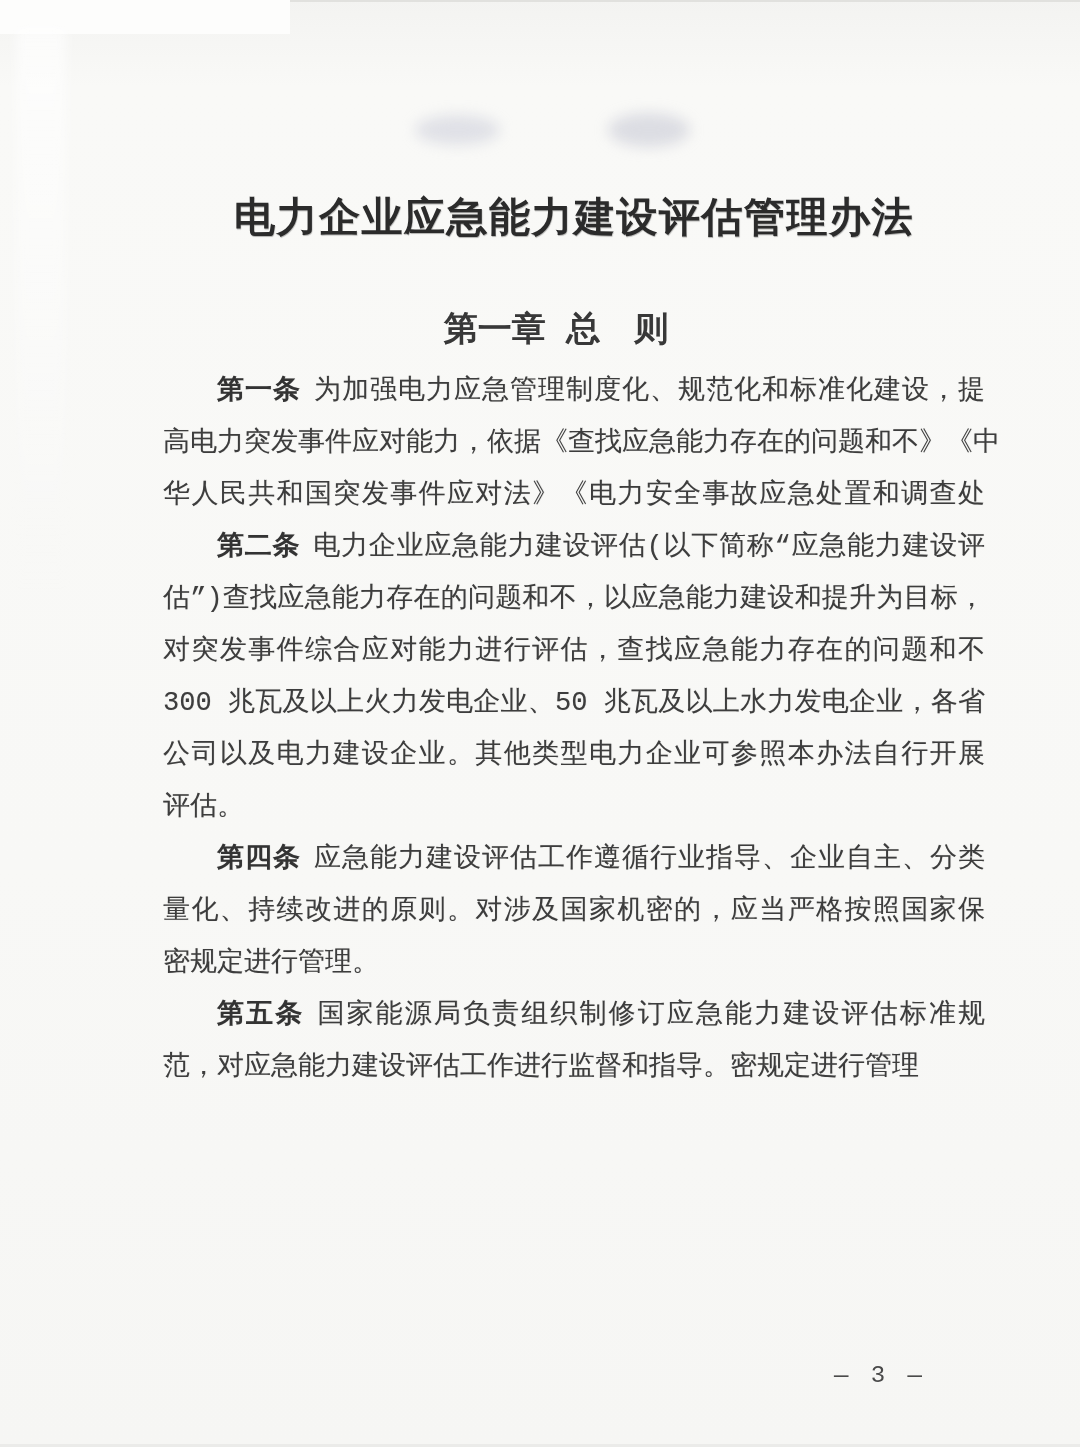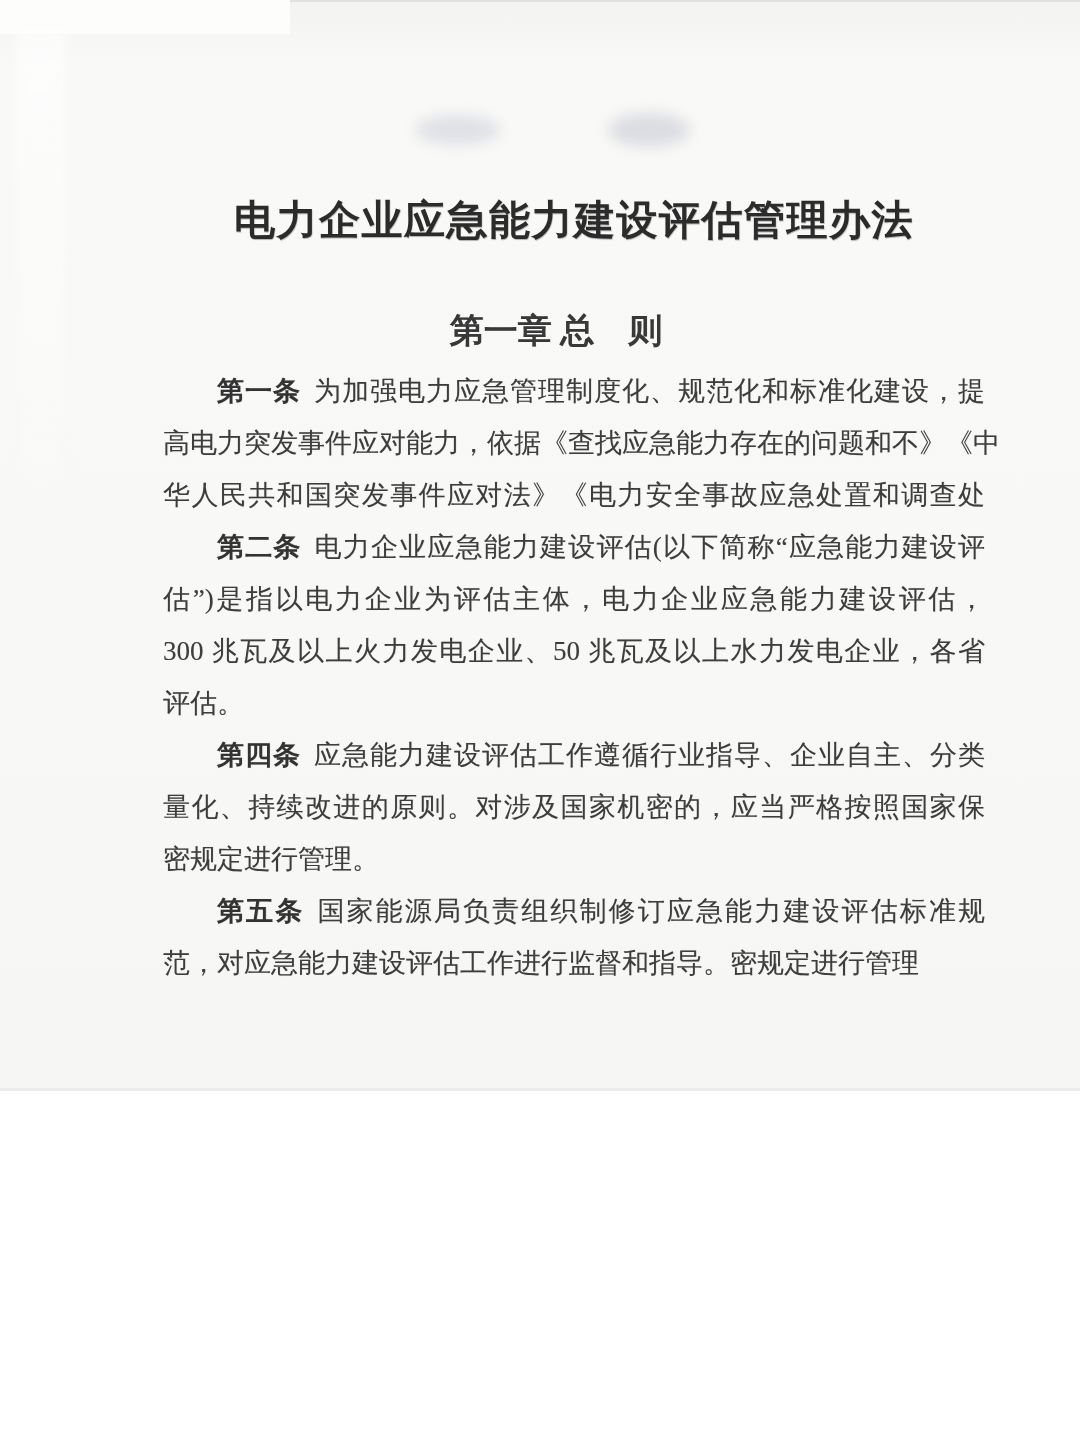--- a/index.html
+++ b/index.html
@@ -3,24 +3,24 @@
 <meta charset="utf-8">
 <style>
   html, body {
     margin: 0;
     padding: 0;
     background: #ffffff;
   }
   .page {
     position: relative;
     width: 1080px;
-    height: 1091px;
+    height: 1447px;
     background: linear-gradient(180deg, #f3f3f1 0%, #f9f9f7 6%, #f8f8f6 60%, #f6f6f4 100%);
     overflow: hidden;
-    font-family: Liberation Serif, serif;
+    font-family: Liberation Mono, monospace;
   }
   
   .top-edge {
     position: absolute;
     left: 0; top: 0;
     width: 100%; height: 2px;
     background: #dcdcda;
     opacity: .8;
   }
   .bottom-edge {
@@ -130,22 +130,24 @@
   <div class="smudge s2"></div>
 
   <div class="content">
     <h1 class="doc-title">电力企业应急能力建设评估管理办法</h1>
     <h2 class="chapter">第一章 总　则</h2>
     <div class="body" id="articles">
         <div class="line first"><span class="lead">第一条</span>为加强电力应急管理制度化、规范化和标准化建设，提</div>
         <div class="line">高电力突发事件应对能力，依据《查找应急能力存在的问题和不》《中</div>
         <div class="line">华人民共和国突发事件应对法》《电力安全事故应急处置和调查处</div>
         <div class="line first"><span class="lead">第二条</span>电力企业应急能力建设评估(以下简称“应急能力建设评</div>
-        <div class="line">估”)是指以电力企业为评估主体，电力企业应急能力建设评估，</div>
+        <div class="line">估”)查找应急能力存在的问题和不，以应急能力建设和提升为目标，</div>
+        <div class="line">对突发事件综合应对能力进行评估，查找应急能力存在的问题和不</div>
         <div class="line">300 兆瓦及以上火力发电企业、50 兆瓦及以上水力发电企业，各省</div>
+        <div class="line">公司以及电力建设企业。其他类型电力企业可参照本办法自行开展</div>
         <div class="line last">评估。</div>
         <div class="line first"><span class="lead">第四条</span>应急能力建设评估工作遵循行业指导、企业自主、分类</div>
         <div class="line">量化、持续改进的原则。对涉及国家机密的，应当严格按照国家保</div>
         <div class="line last">密规定进行管理。</div>
         <div class="line first"><span class="lead">第五条</span>国家能源局负责组织制修订应急能力建设评估标准规</div>
         <div class="line last">范，对应急能力建设评估工作进行监督和指导。密规定进行管理</div>
       </div>
   </div>
 
   <div class="page-number">— 3 —</div>

